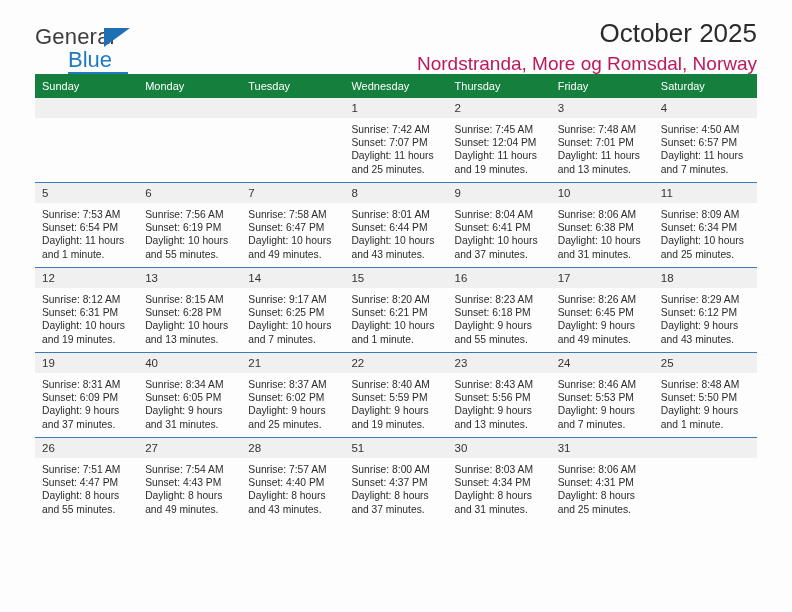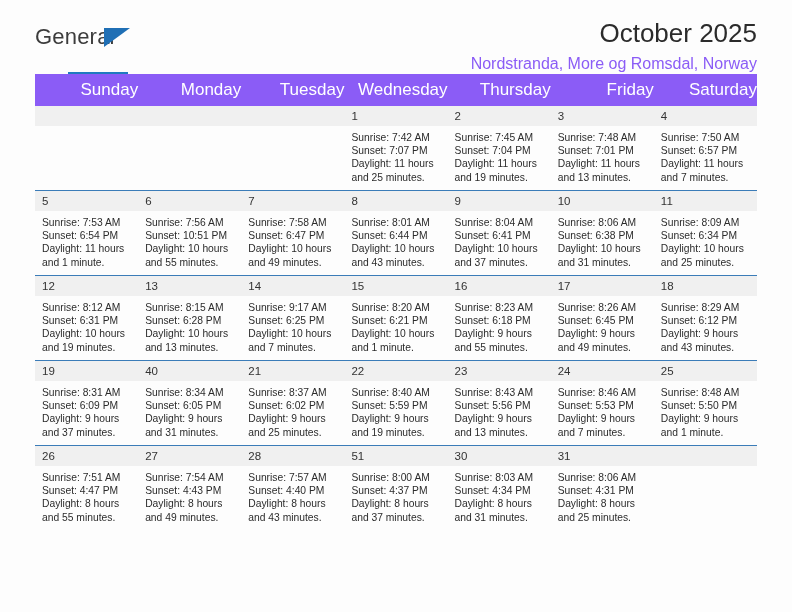--- a/index.html
+++ b/index.html
@@ -74,38 +74,38 @@
     text-align: right;
   }
   .cal-title {
     font-size: 26px;
     color: #2b2b2b;
     line-height: 30px;
     font-weight: normal;
     margin: 0;
   }
   .cal-sub {
-    font-size: 16px;
-    color: #8b5cf6;
+    font-size: 19px;
+    color: #be185d;
     margin-top: 8px;
     line-height: 16px;
   }
 
   
   .cal {
     width: 722px;
     border-collapse: collapse;
     table-layout: fixed;
   }
   .cal th {
-    background: #8b5cf6;
+    background: #15803d;
     color: #ffffff;
     font-weight: normal;
-    font-size: 17px;
-    text-align: right;
+    font-size: 11px;
+    text-align: left;
     padding: 6px 0 6px 7px;
     height: 10px;
     border: none;
   }
   .cal td {
     vertical-align: top;
     padding: 0;
     border: none;
     border-top: 1.6px solid #3b7cb8;
     height: 84px;
@@ -139,20 +139,21 @@
 </head>
 <body>
 
 <div class="page">
 
   <div class="topbar">
 
     <div class="logo">
       <span class="logo-general">General</span>
       <span class="logo-tri"></span>
+      <span class="logo-blue">Blue</span>
       <span class="logo-underline"></span>
     </div>
 
     <div class="title-block">
       <h1 class="cal-title">October 2025</h1>
       <div class="cal-sub">Nordstranda, More og Romsdal, Norway</div>
     </div>
 
   </div>
 
@@ -185,59 +186,59 @@
               <div>Sunrise: 7:42 AM</div>
               <div>Sunset: 7:07 PM</div>
               <div>Daylight: 11 hours</div>
               <div>and 25 minutes.</div>
             </div>
           </td>
           <td>
             <div class="daynum">2</div>
             <div class="cell-body">
               <div>Sunrise: 7:45 AM</div>
-              <div>Sunset: 7:04 PM</div>
+              <div>Sunset: 12:04 PM</div>
               <div>Daylight: 11 hours</div>
               <div>and 19 minutes.</div>
             </div>
           </td>
           <td>
             <div class="daynum">3</div>
             <div class="cell-body">
               <div>Sunrise: 7:48 AM</div>
               <div>Sunset: 7:01 PM</div>
               <div>Daylight: 11 hours</div>
               <div>and 13 minutes.</div>
             </div>
           </td>
           <td>
             <div class="daynum">4</div>
             <div class="cell-body">
-              <div>Sunrise: 7:50 AM</div>
+              <div>Sunrise: 4:50 AM</div>
               <div>Sunset: 6:57 PM</div>
               <div>Daylight: 11 hours</div>
               <div>and 7 minutes.</div>
             </div>
           </td>
         </tr>
         <tr class="week">
           <td>
             <div class="daynum">5</div>
             <div class="cell-body">
               <div>Sunrise: 7:53 AM</div>
               <div>Sunset: 6:54 PM</div>
               <div>Daylight: 11 hours</div>
               <div>and 1 minute.</div>
             </div>
           </td>
           <td>
             <div class="daynum">6</div>
             <div class="cell-body">
               <div>Sunrise: 7:56 AM</div>
-              <div>Sunset: 10:51 PM</div>
+              <div>Sunset: 6:19 PM</div>
               <div>Daylight: 10 hours</div>
               <div>and 55 minutes.</div>
             </div>
           </td>
           <td>
             <div class="daynum">7</div>
             <div class="cell-body">
               <div>Sunrise: 7:58 AM</div>
               <div>Sunset: 6:47 PM</div>
               <div>Daylight: 10 hours</div>

